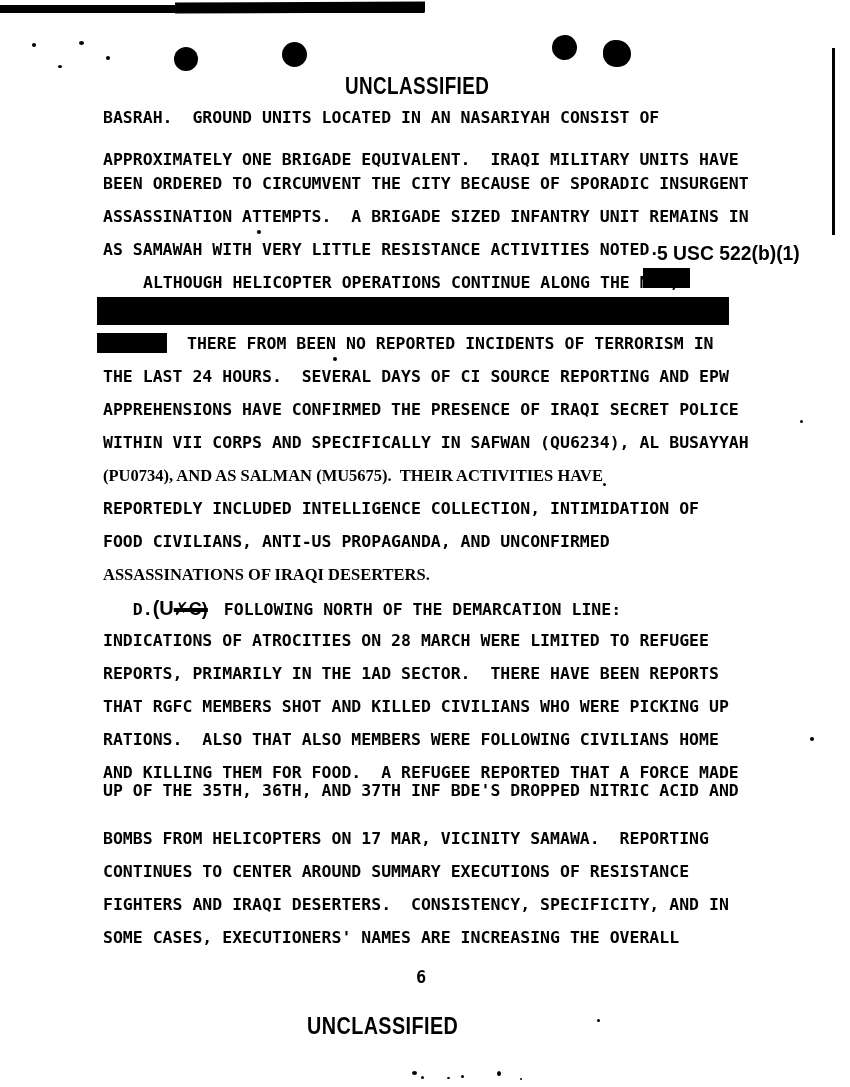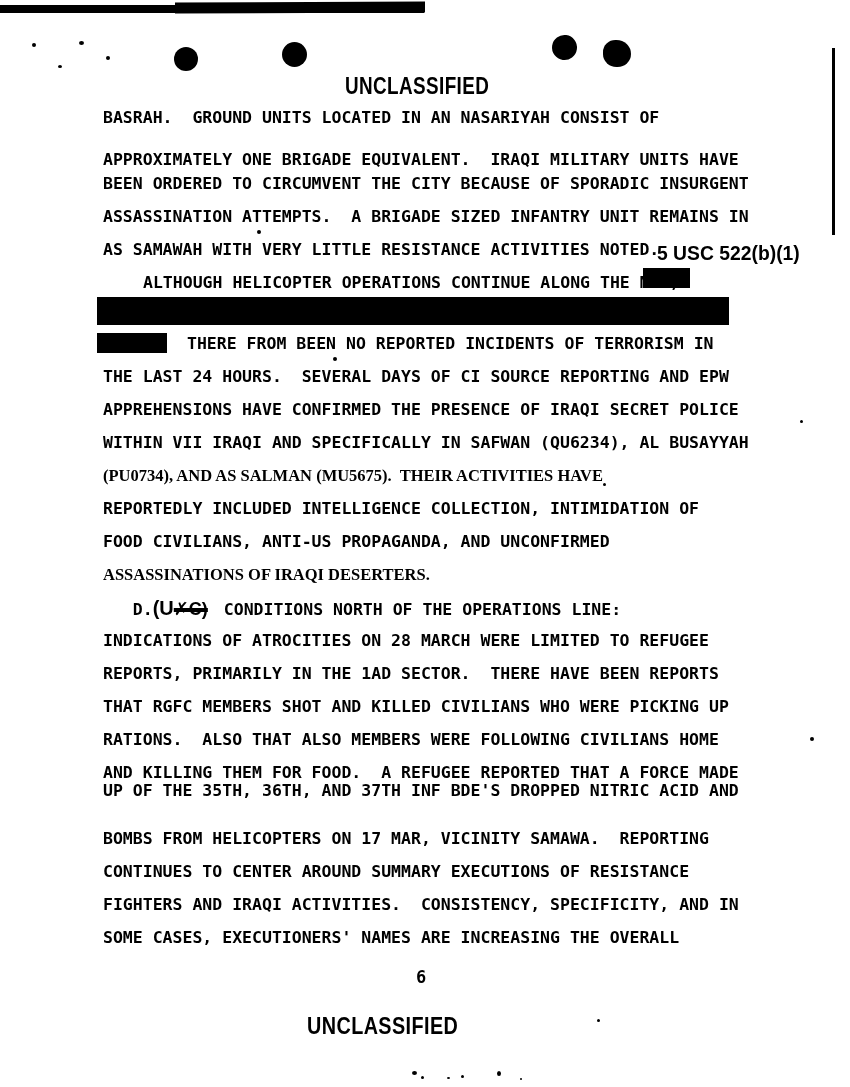--- a/index.html
+++ b/index.html
@@ -109,35 +109,35 @@
   <div>
       <div class="tline" style="top: 107px;">BASRAH.  GROUND UNITS LOCATED IN AN NASARIYAH CONSIST OF</div>
       <div class="tline" style="top: 140px; margin-top: 9px;">APPROXIMATELY ONE BRIGADE EQUIVALENT.  IRAQI MILITARY UNITS HAVE</div>
       <div class="tline" style="top: 173px;">BEEN ORDERED TO CIRCUMVENT THE CITY BECAUSE OF SPORADIC INSURGENT</div>
       <div class="tline" style="top: 206px;">ASSASSINATION ATTEMPTS.  A BRIGADE SIZED INFANTRY UNIT REMAINS IN</div>
       <div class="tline" style="top: 239px;">AS SAMAWAH WITH VERY LITTLE RESISTANCE ACTIVITIES NOTED.</div>
       <div class="tline" style="top: 272px; margin-left: 40px;">ALTHOUGH HELICOPTER OPERATIONS CONTINUE ALONG THE MDL,</div>
       <div class="tline" style="top: 333px; padding-left: 84px;">THERE FROM BEEN NO REPORTED INCIDENTS OF TERRORISM IN</div>
       <div class="tline" style="top: 366px;">THE LAST 24 HOURS.  SEVERAL DAYS OF CI SOURCE REPORTING AND EPW</div>
       <div class="tline" style="top: 399px;">APPREHENSIONS HAVE CONFIRMED THE PRESENCE OF IRAQI SECRET POLICE</div>
-      <div class="tline" style="top: 432px;">WITHIN VII IRAQI AND SPECIFICALLY IN SAFWAN (QU6234), AL BUSAYYAH</div>
+      <div class="tline" style="top: 432px;">WITHIN VII CORPS AND SPECIFICALLY IN SAFWAN (QU6234), AL BUSAYYAH</div>
       <div class="tline" style="top: 465px; font-family: Liberation Serif, serif;">(PU0734), AND AS SALMAN (MU5675).  THEIR ACTIVITIES HAVE</div>
       <div class="tline" style="top: 498px;">REPORTEDLY INCLUDED INTELLIGENCE COLLECTION, INTIMIDATION OF</div>
       <div class="tline" style="top: 531px;">FOOD CIVILIANS, ANTI-US PROPAGANDA, AND UNCONFIRMED</div>
       <div class="tline" style="top: 564px; font-family: Liberation Serif, serif;">ASSASSINATIONS OF IRAQI DESERTERS.</div>
-      <div class="tline" style="top: 597px;"><span>   D.</span><span class="hand">(U</span><span class="struck">✗C)</span><span> CONDITIONS NORTH OF THE OPERATIONS LINE:</span></div>
+      <div class="tline" style="top: 597px;"><span>   D.</span><span class="hand">(U</span><span class="struck">✗C)</span><span> FOLLOWING NORTH OF THE DEMARCATION LINE:</span></div>
       <div class="tline" style="top: 630px;">INDICATIONS OF ATROCITIES ON 28 MARCH WERE LIMITED TO REFUGEE</div>
       <div class="tline" style="top: 663px;">REPORTS, PRIMARILY IN THE 1AD SECTOR.  THERE HAVE BEEN REPORTS</div>
       <div class="tline" style="top: 696px;">THAT RGFC MEMBERS SHOT AND KILLED CIVILIANS WHO WERE PICKING UP</div>
       <div class="tline" style="top: 729px;">RATIONS.  ALSO THAT ALSO MEMBERS WERE FOLLOWING CIVILIANS HOME</div>
       <div class="tline" style="top: 762px;">AND KILLING THEM FOR FOOD.  A REFUGEE REPORTED THAT A FORCE MADE</div>
       <div class="tline" style="top: 780px;">UP OF THE 35TH, 36TH, AND 37TH INF BDE'S DROPPED NITRIC ACID AND</div>
       <div class="tline" style="top: 828px;">BOMBS FROM HELICOPTERS ON 17 MAR, VICINITY SAMAWA.  REPORTING</div>
       <div class="tline" style="top: 861px;">CONTINUES TO CENTER AROUND SUMMARY EXECUTIONS OF RESISTANCE</div>
-      <div class="tline" style="top: 894px;">FIGHTERS AND IRAQI ACTIVITIES.  CONSISTENCY, SPECIFICITY, AND IN</div>
+      <div class="tline" style="top: 894px;">FIGHTERS AND IRAQI DESERTERS.  CONSISTENCY, SPECIFICITY, AND IN</div>
       <div class="tline" style="top: 927px;">SOME CASES, EXECUTIONERS' NAMES ARE INCREASING THE OVERALL</div>
     </div>
 
   <div class="redaction redact-mdl"></div>
   <div class="redaction redact-bar"></div>
   <div class="redaction redact-lead"></div>
 
   <div class="annotation">5 USC 522(b)(1)</div>
 
   <div class="page-number">6</div>

